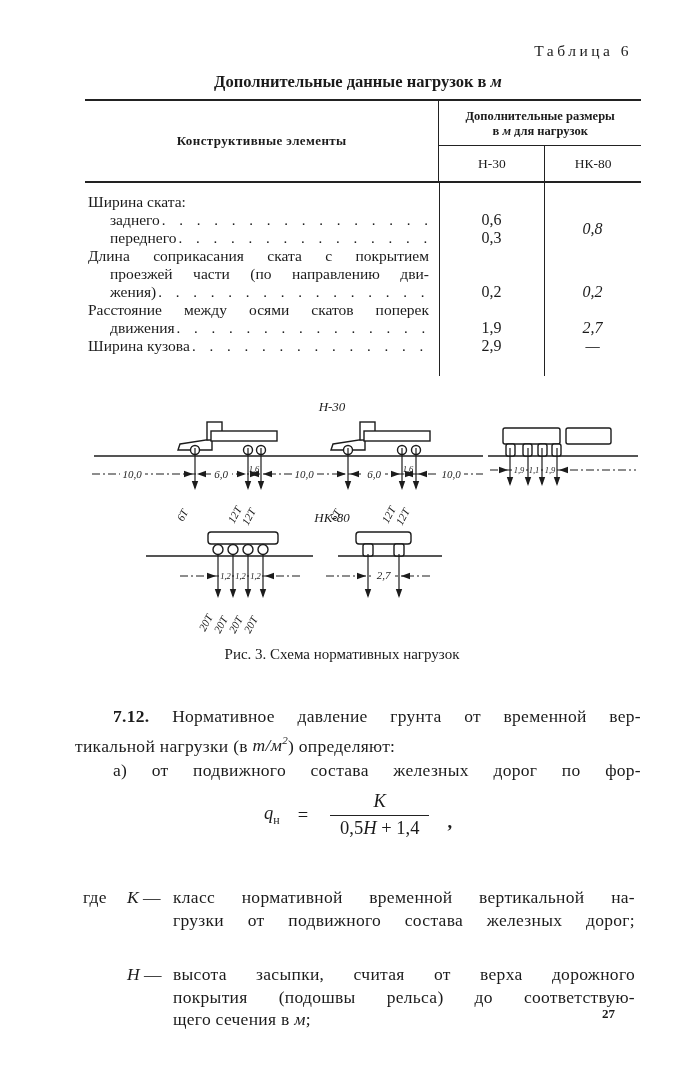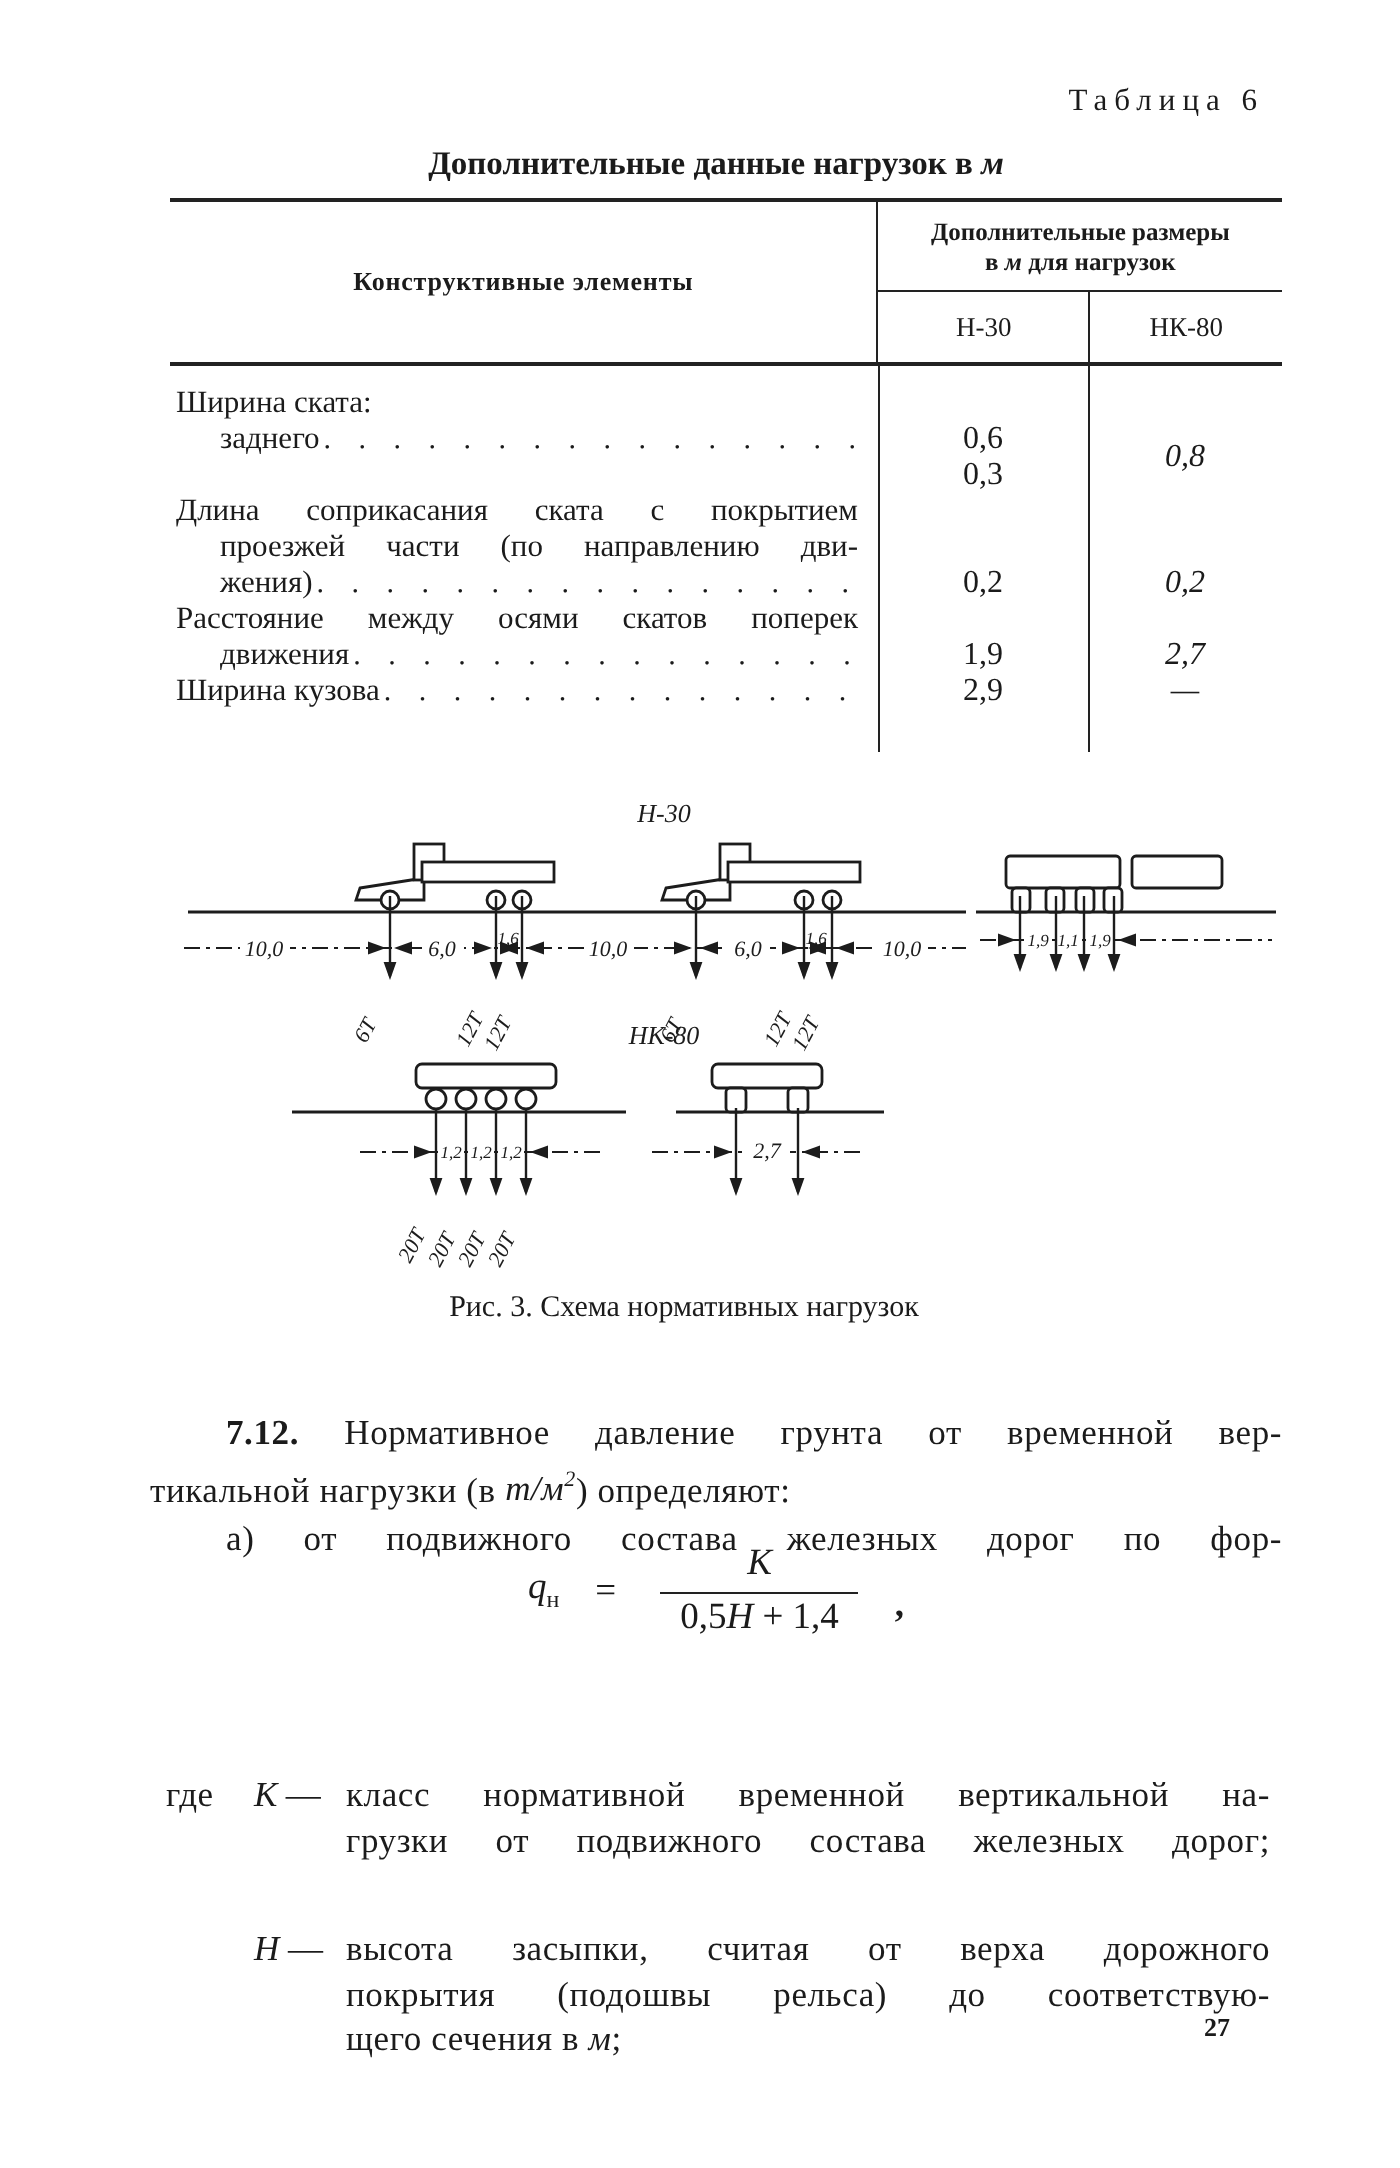--- a/index.html
+++ b/index.html
@@ -53,21 +53,21 @@
   .fig-caption{top:646px;left:59px;width:566px;text-align:center;font-size:15px;}
 
   
   .para{left:75px;top:704px;width:566px;font-size:17.5px;line-height:24.5px;letter-spacing:.3px;}
   .pline{display:block;}
   .pline.full{text-align:justify;text-align-last:justify;}
   .indent{display:inline-block;width:38px;}
   .unit{font-style:italic;}
   sup{font-size:11px;}
 
-  .formula{left:75px;top:772px;width:566px;display:flex;justify-content:center;
+  .formula{left:75px;top:791px;width:566px;display:flex;justify-content:center;
            align-items:center;gap:18px;font-size:18.5px;}
   .f-var{font-style:italic;}
   .f-q sub{font-size:12px;font-style:normal;}
   .f-frac{display:inline-block;text-align:center;margin-left:4px;}
   .f-num{display:block;padding:0 4px 3px 4px;}
   .f-den{display:block;border-top:1.7px solid #222;padding:2px 10px 0 10px;}
   .f-comma{font-weight:700;align-self:flex-end;margin-bottom:6px;}
 
   .where{left:83px;top:854px;width:552px;font-size:17.5px;line-height:22.5px;letter-spacing:.3px;}
   .def{display:flex;margin-top:32px;}
@@ -111,20 +111,24 @@
 
   <div class="tbody">
     <div class="vline vl1"></div>
     <div class="vline vl2"></div>
 
     <div class="tl" style="top:10px">
         <span>Ширина ската:</span>
       </div>
     <div class="tl ind" style="top:28px">
         <span>заднего</span>
+        <span class="lead"></span>
+      </div>
+    <div class="tl ind" style="top:46px">
+        <span>переднего</span>
         <span class="lead"></span>
       </div>
     <div class="tl just" style="top:64px">Длина соприкасания ската с покрытием</div>
     <div class="tl ind just" style="top:82px">проезжей части (по направлению дви-</div>
     <div class="tl ind" style="top:100px">
         <span>жения)</span>
         <span class="lead"></span>
       </div>
     <div class="tl just" style="top:118px">Расстояние между осями скатов поперек</div>
     <div class="tl ind" style="top:136px">

